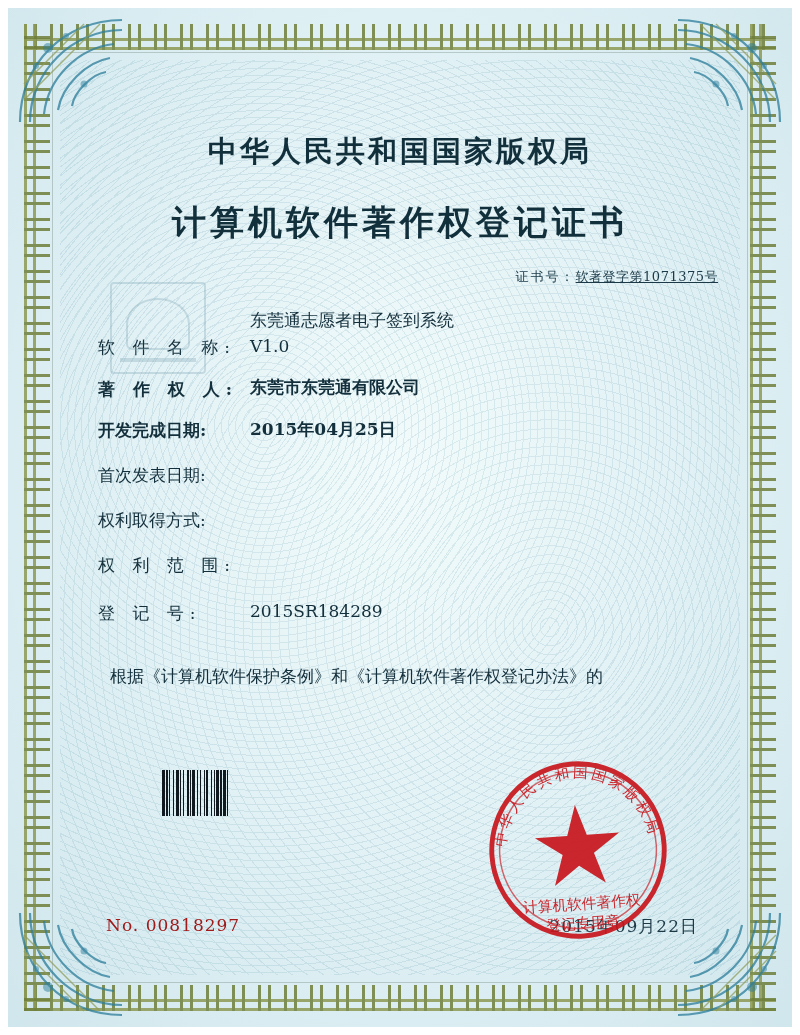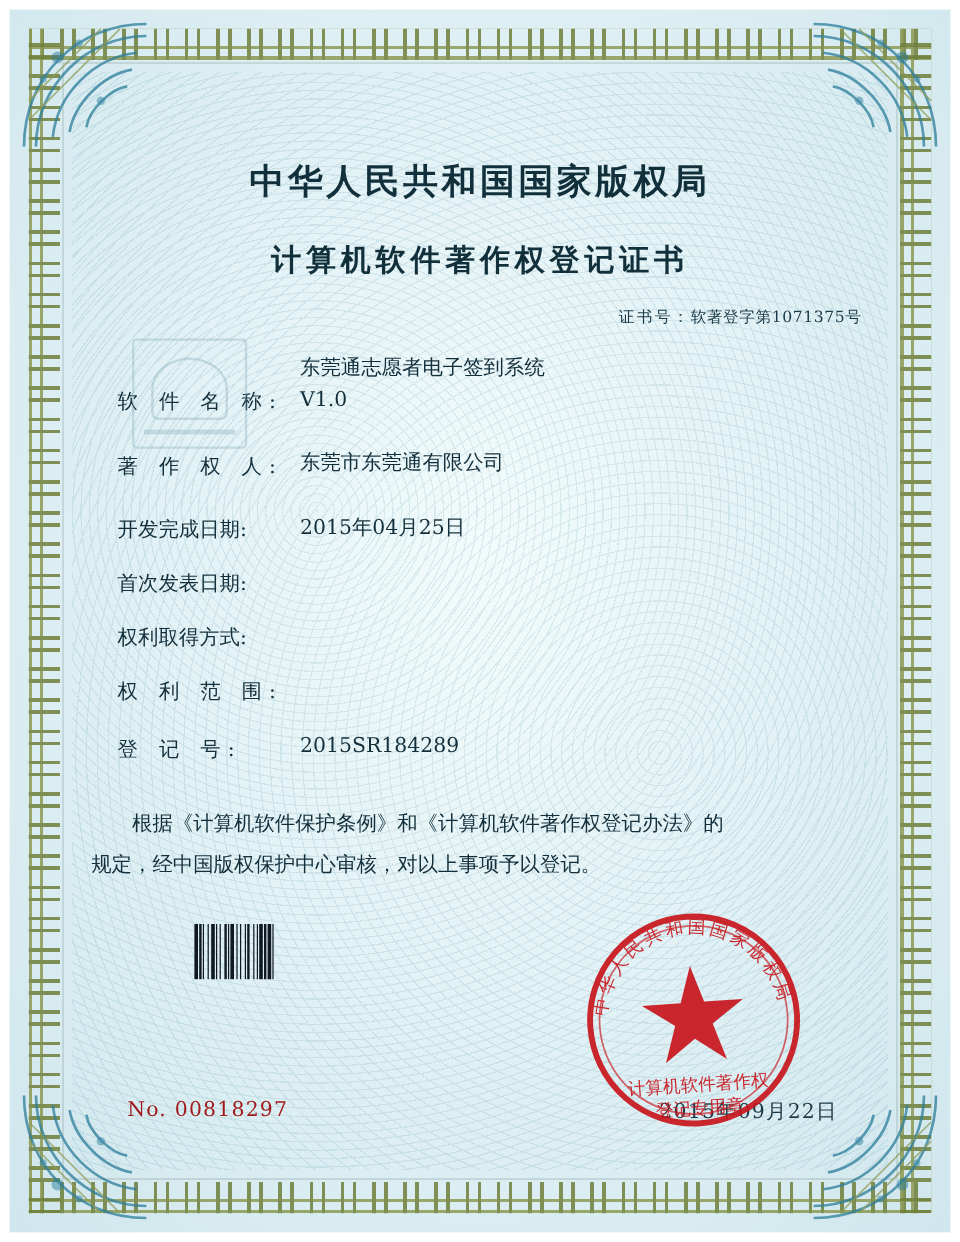--- a/index.html
+++ b/index.html
@@ -132,38 +132,38 @@
   }
   .org-title {
     font-size: 29px;
     letter-spacing: 3px;
     font-weight: 700;
     margin-top: 62px;
     color: #12303c;
     font-family: "DejaVu Serif", "Liberation Serif", serif;
   }
   .doc-title {
-    font-size: 25px;
+    font-size: 34px;
     letter-spacing: 4px;
     font-weight: 700;
     margin-top: 28px;
     color: #12303c;
     font-family: Liberation Mono, monospace;
   }
 
   .cert-no-row {
     margin-top: 22px;
     text-align: right;
     padding-right: 10px;
     font-size: 13px;
     color: #1b3947;
     font-family: "DejaVu Serif", "Liberation Serif", serif;
   }
   .cert-no-row .cert-label { letter-spacing: 2px; }
-  .cert-no-row .cert-value { letter-spacing: 0.5px; }
+  .cert-no-row .cert-value { letter-spacing: 0.5px; text-decoration: underline; }
 
   .fields {
     margin-top: 22px;
     padding-left: 26px;
   }
   .field-row {
     display: flex;
     align-items: flex-end;
     margin-bottom: 9px;
     font-size: 17px;
@@ -176,21 +176,21 @@
     white-space: nowrap;
   }
   .field-label.spread {
     letter-spacing: 6px;
   }
   .field-value {
     flex: 1;
     white-space: pre-line;
     line-height: 1.5;
   }
-  .gap-lg { margin-top: 28px; }
+  .gap-lg { margin-top: 16px; font-weight: bold; }
   .gap-md { margin-top: 22px; }
 
   .para {
     margin-top: 34px;
     font-size: 17px;
     line-height: 2.05;
     color: #132f3b;
     text-align: justify;
     padding: 0 12px 0 4px;
     font-family: "DejaVu Serif", "Liberation Serif", serif;
@@ -411,21 +411,20 @@
 
       <div class="field-row gap-md">
         <div class="field-label spread">登 记 号:</div>
         <div class="field-value">2015SR184289</div>
       </div>
 
     </div>
 
     <div class="para">
       <span class="indent"></span><span>根据《计算机软件保护条例》和《计算机软件著作权登记办法》的</span><br>
-      <span>规定，经中国版权保护中心审核，对以上事项予以登记。</span>
     </div>
 
     <div class="barcode">
         <i style="width: 3px; background: rgb(16, 24, 32);"></i>
         <i style="width: 1px; background: transparent;"></i>
         <i style="width: 2px; background: rgb(16, 24, 32);"></i>
         <i style="width: 1px; background: transparent;"></i>
         <i style="width: 1px; background: rgb(16, 24, 32);"></i>
         <i style="width: 3px; background: transparent;"></i>
         <i style="width: 1px; background: rgb(16, 24, 32);"></i>

